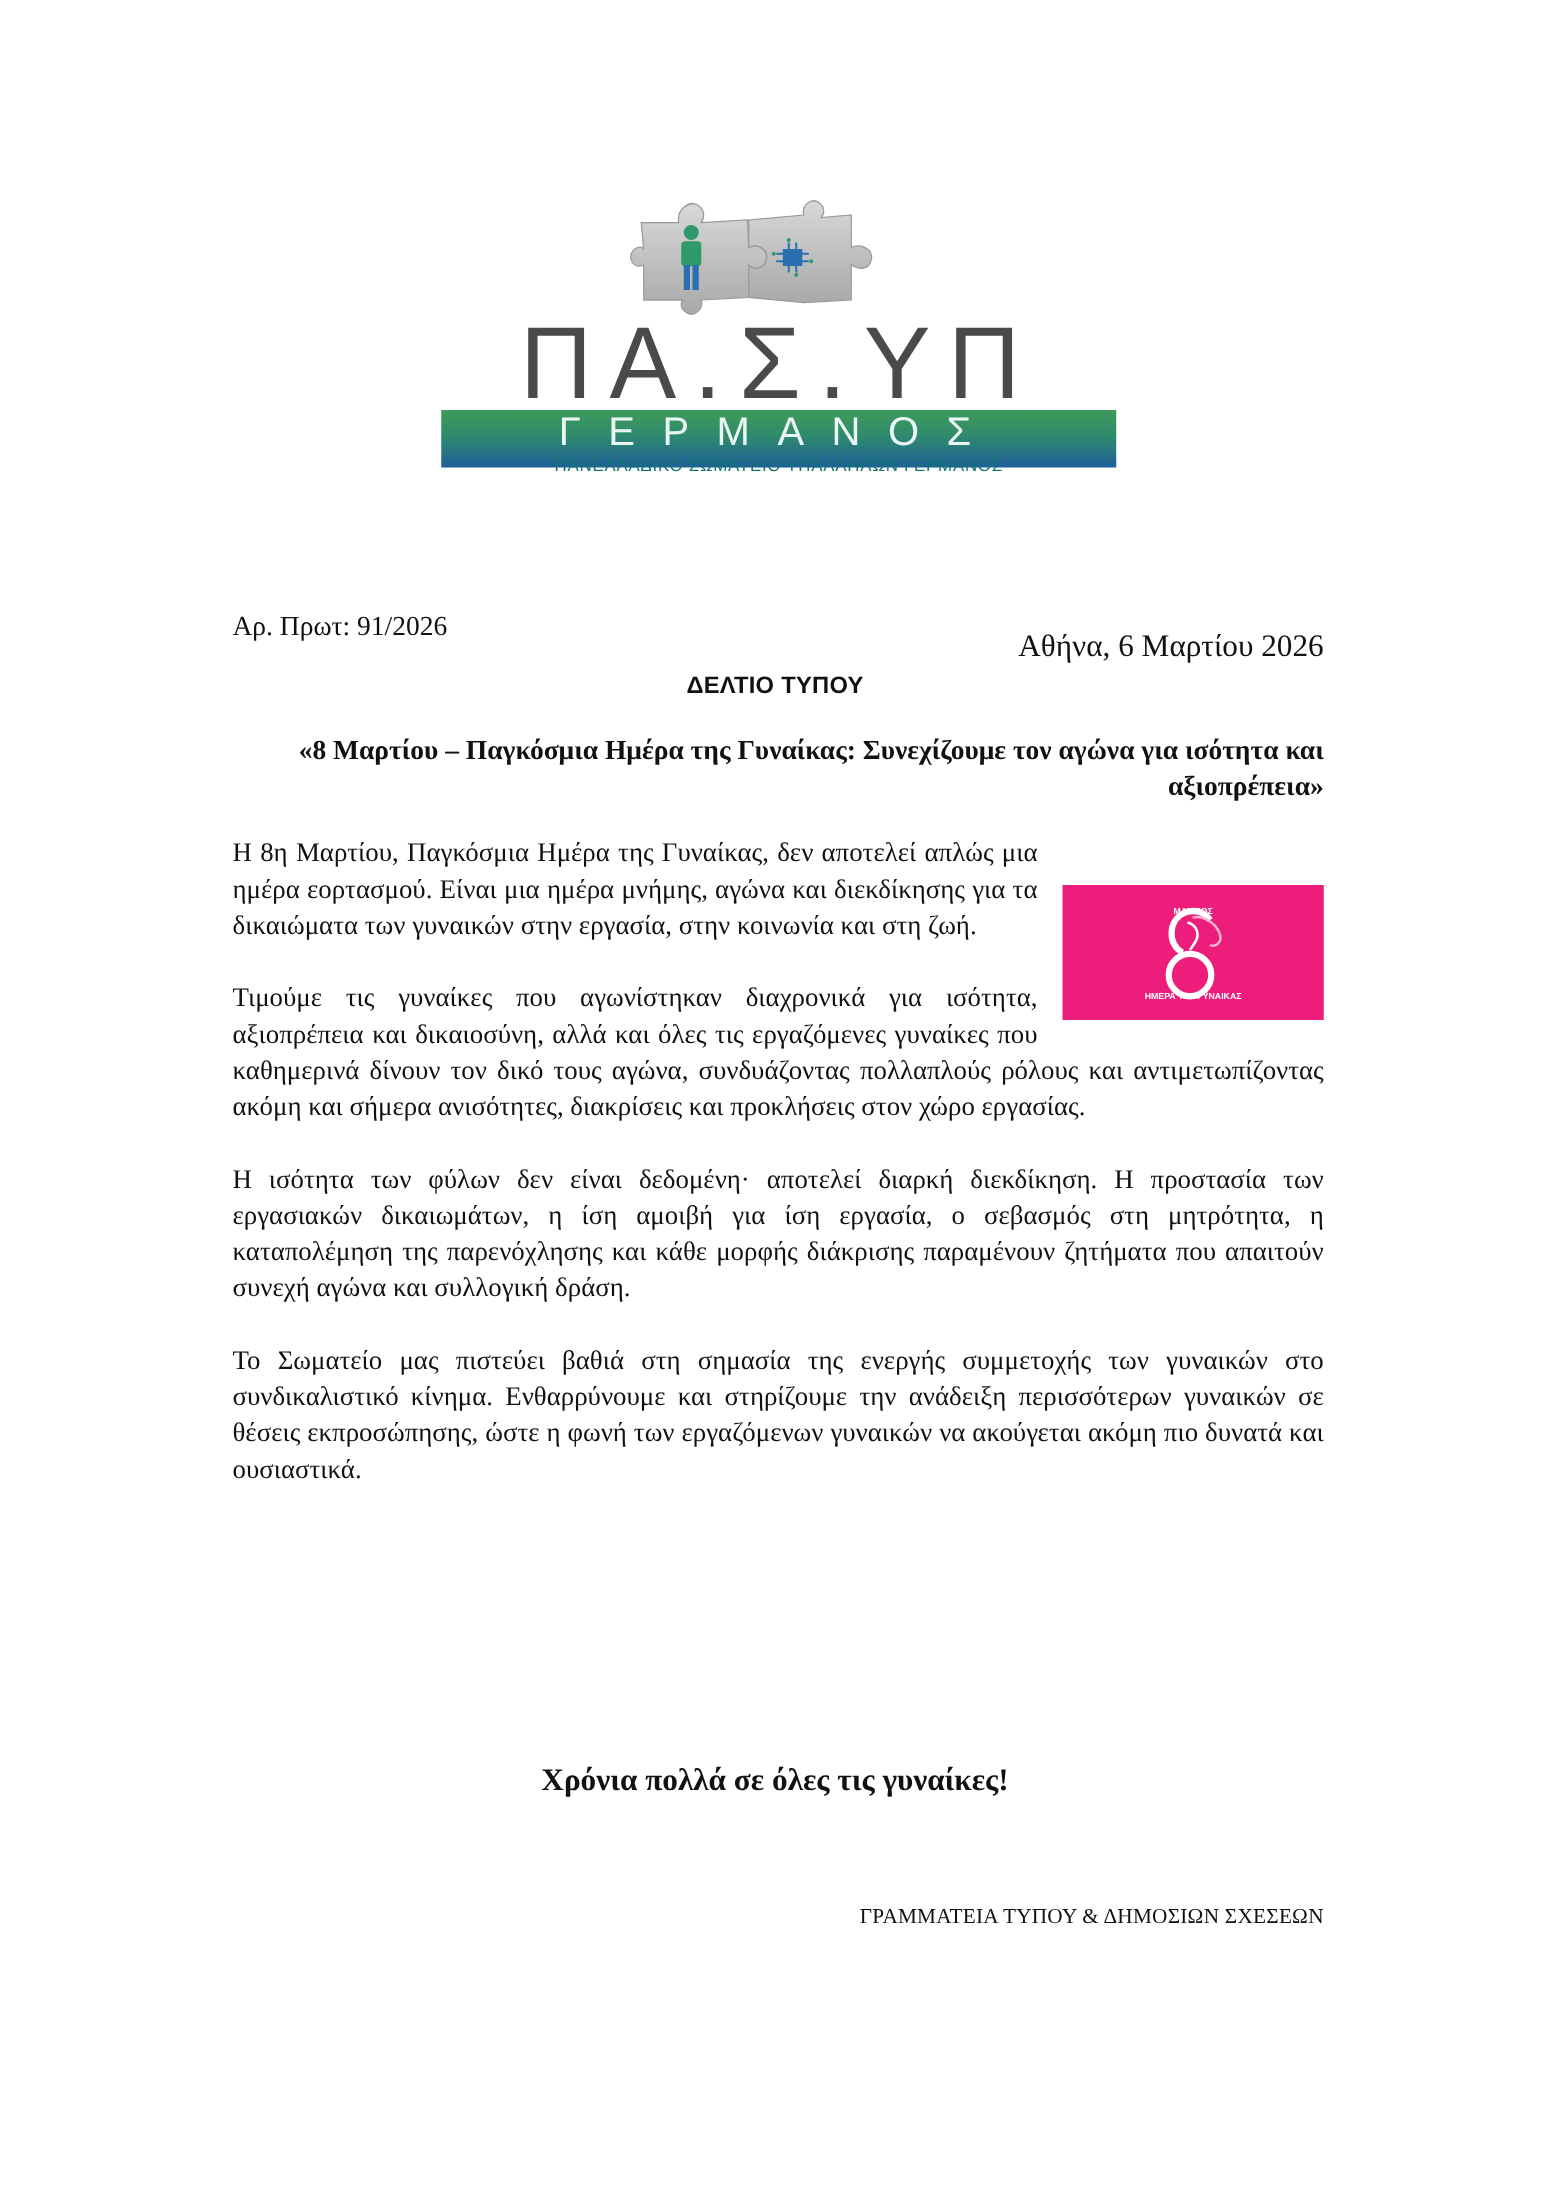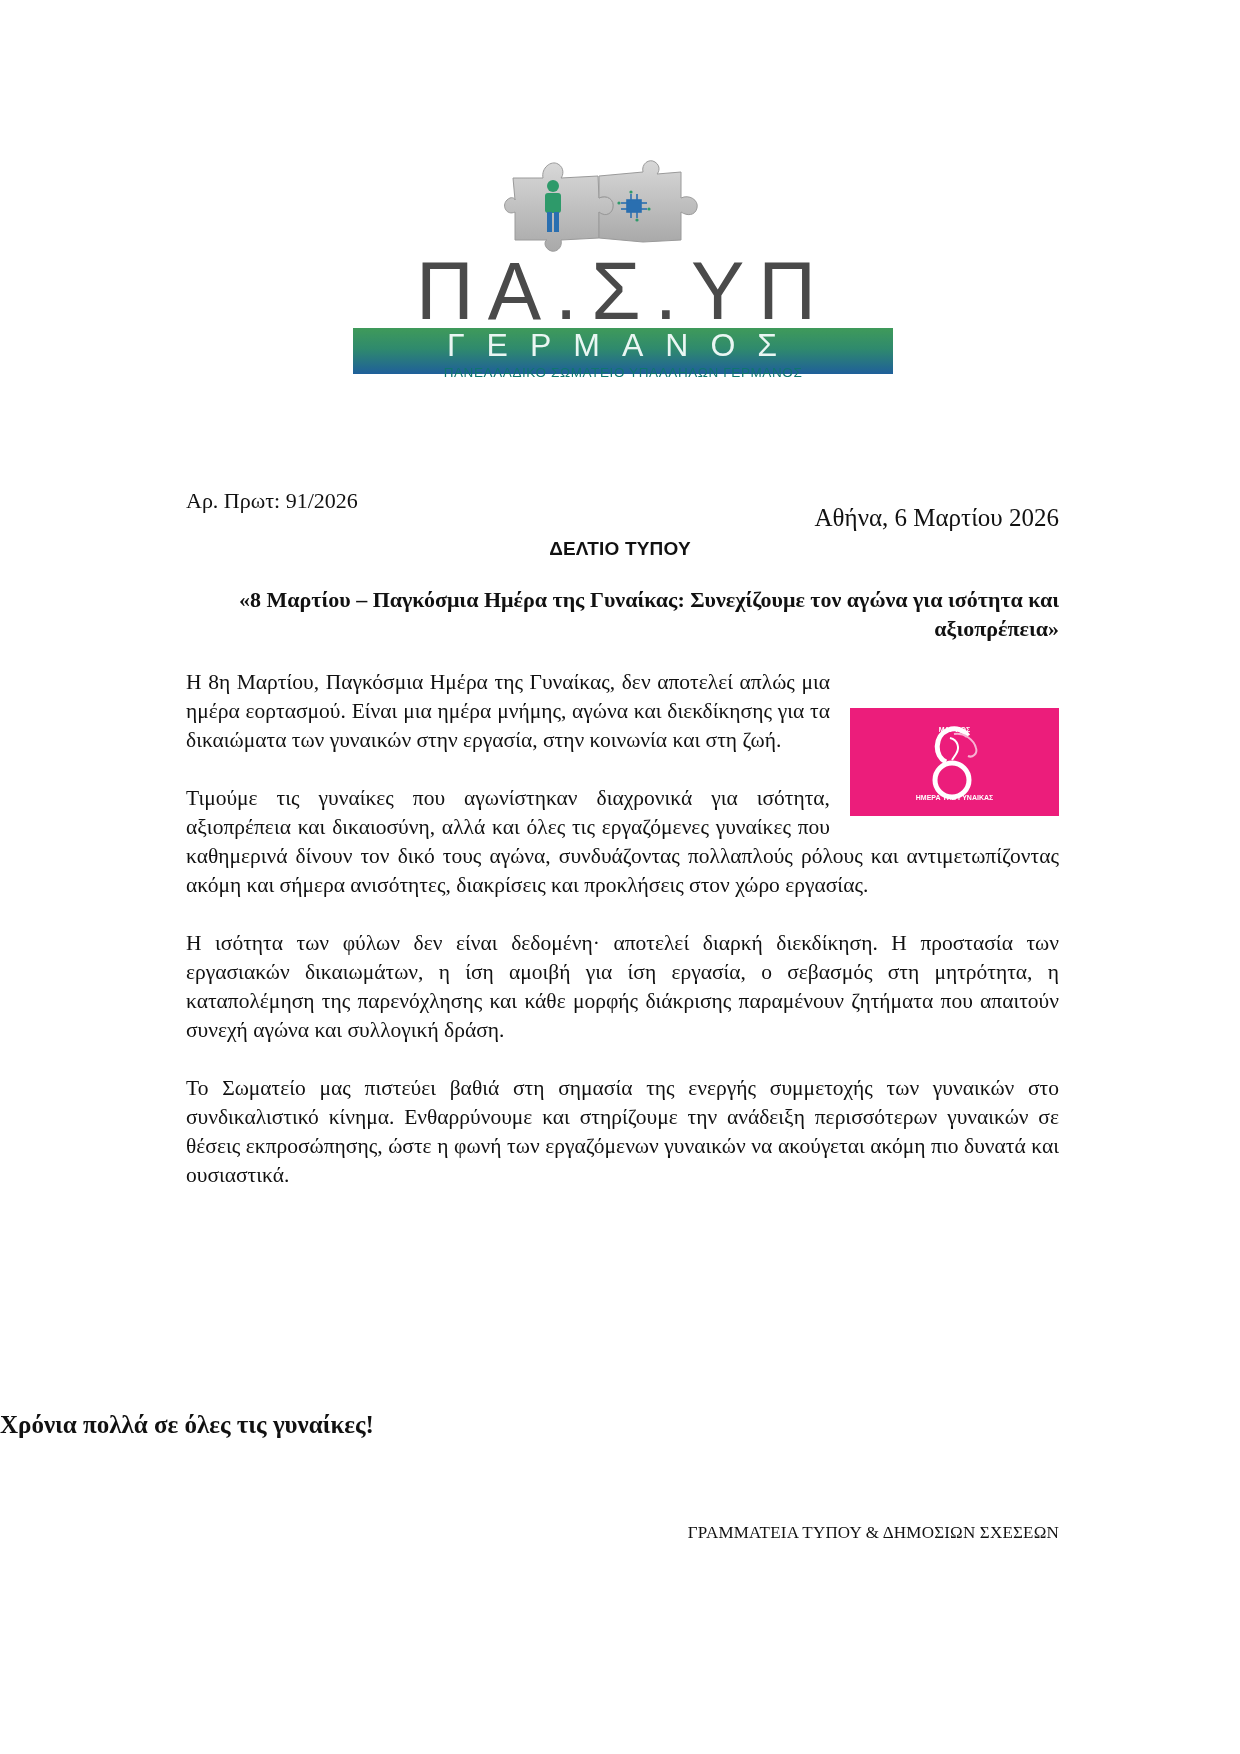--- a/index.html
+++ b/index.html
@@ -37,21 +37,21 @@
   .body p { margin:0 0 29px 0; }
   .float-img { float:right; width:209px; height:108px; margin:40px 0 8px 20px;
                background:#ec1d7b; position:relative; }
   .img-top { position:absolute; left:0; width:100%; top:7px; text-align:center;
              font-family:"Liberation Sans", sans-serif; font-size:7px; color:#fff; font-weight:700; }
   .img-bot { position:absolute; left:0; width:100%; bottom:4px; text-align:center;
              font-family:"Liberation Sans", sans-serif; font-size:7px; color:#fff; font-weight:700; }
   .img-eight { position:absolute; left:74px; top:14px; width:60px; height:80px; }
 
   
-  .wishes { position:absolute; left:0; width:1240px; top:1411px; text-align:left;
+  .wishes { position:absolute; left:0; width:1240px; top:1411px; text-align:center;
             font-weight:700; font-size:25px; }
   .signature { position:absolute; right:181px; top:1523px; font-weight:400; font-size:17px;
                letter-spacing:0.2px; }
 </style>
 </head>
 <body>
 
 <div class="logo">
   <svg class="puzzle" viewBox="0 0 200 105">
     <defs>

